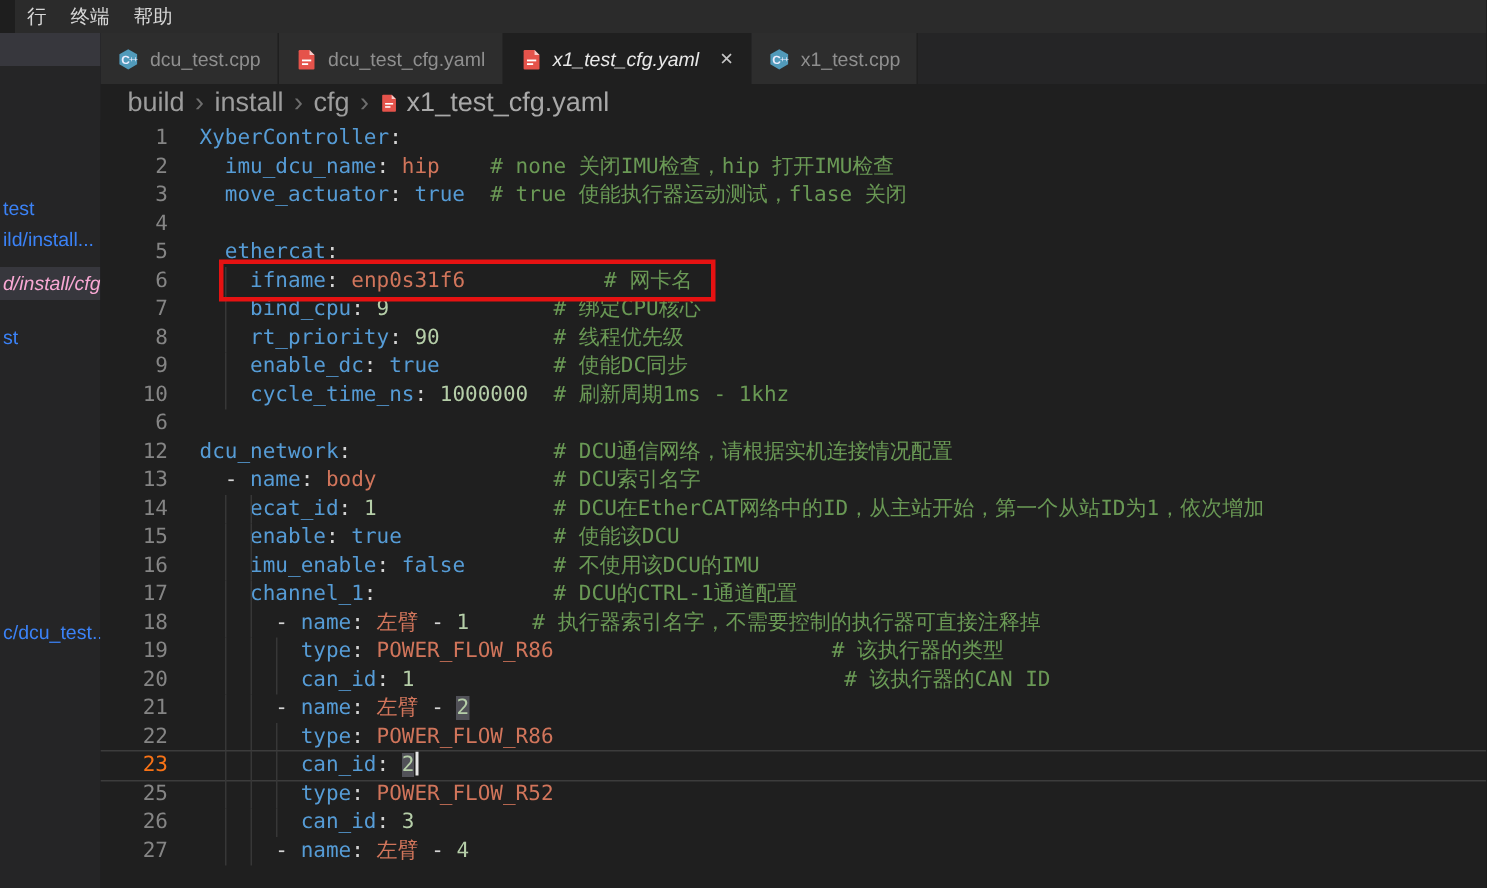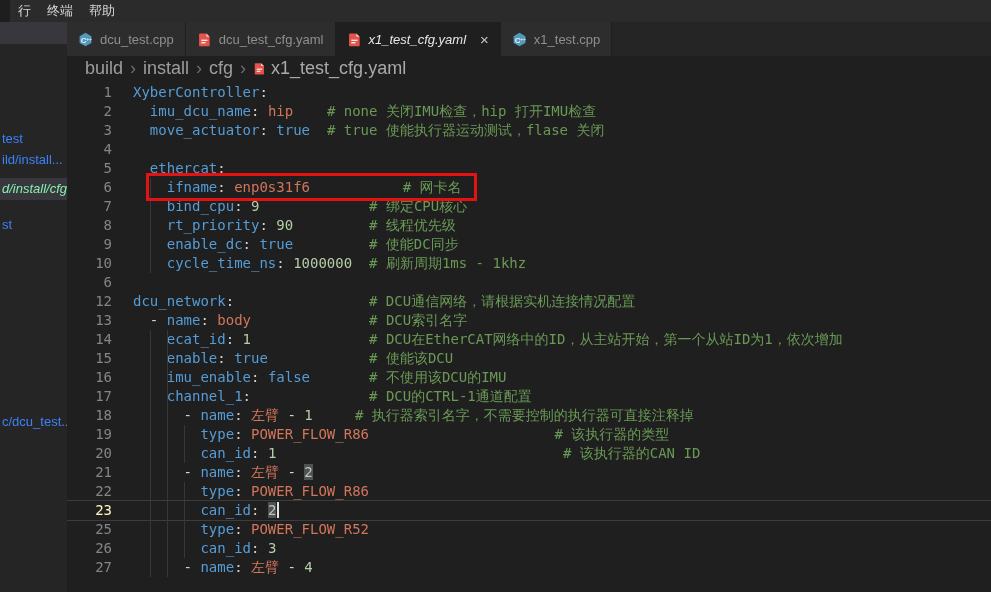--- a/index.html
+++ b/index.html
@@ -8,21 +8,21 @@
   
   .menubar{height:22px;background:#2b2b2b;display:flex;align-items:center;font-size:13px;color:#d6d6d6;}
   .menu-edge{width:10px;height:22px;background:#1e1e1e;flex:none;}
   .menu-item{padding:0 8px;cursor:default;white-space:nowrap;}
   
   .content{display:flex;height:570px;}
   .sidebar{width:67px;flex:none;background:#252526;position:relative;overflow:hidden;}
   .sb-more{position:absolute;top:10px;left:28px;font-size:14px;letter-spacing:1px;color:#cccccc;}
   .sb-item{position:absolute;left:0;right:0;height:22px;line-height:22px;padding-left:2px;
            font-size:13px;color:#3b82f6;white-space:nowrap;overflow:hidden;}
-  .sb-item.sel{background:#37373d;color:#86efac;}
+  .sb-item.sel{background:#37373d;color:#f9a8d4;}
   .sb-item.ital{font-style:italic;}
   .sb-item:nth-of-type(1){top:82px}.sb-item:nth-of-type(2){top:106px}.sb-item:nth-of-type(3){top:127px}
   .sb-item:nth-of-type(4){top:156px}.sb-item:nth-of-type(5){top:192px}.sb-item:nth-of-type(6){top:389px}
   .main{flex:1;display:flex;flex-direction:column;min-width:0;}
   
   .tabbar{height:34px;background:#252526;display:flex;align-items:stretch;flex:none;overflow:hidden;}
   .tab{display:flex;align-items:center;gap:7px;padding:0 11px;font-size:13px;color:#8f8f8f;
        background:#2d2d2d;border-right:1px solid #1f1f1f;white-space:nowrap;cursor:default;}
   .tab.active{background:#1f1f1f;color:#e8e8e8;}
   .tab.preview .tab-label{font-style:italic;}
@@ -31,21 +31,21 @@
   
   .breadcrumb{height:24px;flex:none;display:flex;align-items:center;padding-left:18px;
               font-size:18px;color:#9d9d9d;gap:7px;background:#1f1f1f;}
   .crumb-sep{color:#6e6e6e;}
   .crumb-file{display:flex;align-items:center;gap:5px;color:#a9a9a9;}
   
   .editor{flex:1;padding-top:3px;overflow:hidden;position:relative;background:#1f1f1f;
           font-family:"DejaVu Sans Mono",monospace;font-size:14px;}
   .line{display:flex;height:19px;line-height:19px;position:relative;}
   .gutter{width:45px;flex:none;text-align:right;color:#858585;user-select:none;}
-  .gutter.cur{color:#fef9c3;}
+  .gutter.cur{color:#f97316;}
   .code{flex:1;white-space:pre;position:relative;padding-left:21px;color:#d4d4d4;}
   .guide{position:absolute;top:0;bottom:0;width:1px;background:#373737;}
   .tk.k{color:var(--key);} .tk.b{color:var(--boolean);} .tk.s{color:var(--string);}
   .tk.n{color:var(--number);} .tk.c{color:var(--comment);} .tk.p{color:var(--punct);}
   .tk.occ{background:var(--occurrence_bg);}
   .cursor{display:inline-block;width:2px;height:16px;background:#e6e6e6;vertical-align:-3px;margin-left:1px;}
   .redbox{position:absolute;left:79px;top:-5px;width:331px;height:28px;box-sizing:border-box;
           border:3px solid var(--red_box);pointer-events:none;z-index:3;}
   .line.current::after{content:"";position:absolute;left:0;right:0;top:-1px;bottom:-1px;
           border-top:1px solid #3c3c3c;border-bottom:1px solid #3c3c3c;pointer-events:none;}

